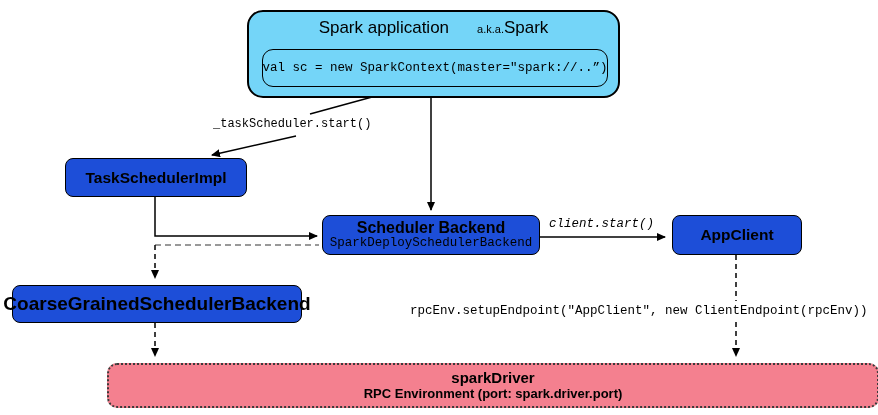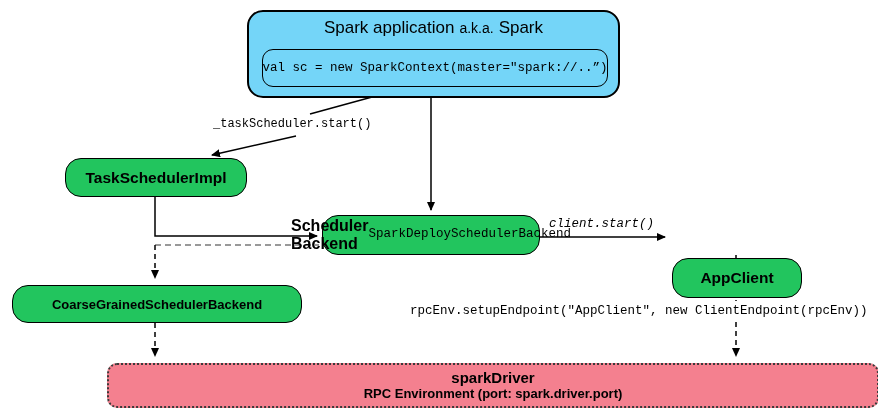--- a/index.html
+++ b/index.html
@@ -29,57 +29,56 @@
     left: 247px; top: 10px; width: 373px; height: 88px;
     background: #74d5f8;
     border: 2px solid #000;
     border-radius: 16px;
     flex-direction: column;
     justify-content: flex-start;
   }
   .driver-title {
     display: flex;
     align-items: baseline;
-    gap: 5px;
     margin-top: 6px;
     font-size: 17px;
   }
-  .driver-title .aka { font-size: 14px; }
+  .driver-title .aka { font-size: 11px; padding-left: 28px; }
   .code-box {
     position: absolute;
     left: 13px; top: 37px; width: 346px; height: 38px;
     box-sizing: border-box;
     background: #74d5f8;
     border: 1.5px solid #000;
     border-radius: 11px;
     display: flex;
     align-items: center;
     justify-content: center;
     font-family: "Liberation Mono", "DejaVu Sans Mono", monospace;
     font-size: 12.5px;
     white-space: pre;
   }
   .teal {
-    background: #22c55e;
+    background: #1d4ed8;
     border: 1.6px solid #000;
-    border-radius: 16px;
+    border-radius: 8px;
     font-weight: bold;
   }
   .task-scheduler { left: 65px; top: 158px; width: 182px; height: 39px; font-size: 15.5px; }
   .scheduler-backend {
     left: 322px; top: 215px; width: 218px; height: 40px;
-    line-height: 1.1;
+    flex-direction: column; line-height: 1.1;
   }
   .scheduler-backend .sb-title { font-size: 16px; font-weight: bold; }
   .scheduler-backend .sb-sub {
     font-family: "Liberation Mono", "DejaVu Sans Mono", monospace;
     font-size: 12.5px; font-weight: normal; text-align: center;
   }
-  .app-client { left: 672px; top: 215px; width: 130px; height: 40px; font-size: 15.5px; margin-top: 43px; }
-  .coarse-grained { left: 12px; top: 285px; width: 290px; height: 38px; font-size: 13px; }
+  .app-client { left: 672px; top: 215px; width: 130px; height: 40px; font-size: 15.5px; }
+  .coarse-grained { left: 12px; top: 285px; width: 290px; height: 38px; font-size: 19px; }
   .spark-driver {
     left: 107px; top: 363px; width: 772px; height: 45px;
     background: #f4808f;
     border: 2px dotted #3a3a3a;
     border-radius: 10px;
     flex-direction: column;
     line-height: 1.15;
   }
   .spark-driver .sd-title { font-size: 15px; font-weight: bold; }
   .spark-driver .sd-sub { font-size: 13px; font-weight: bold; }

